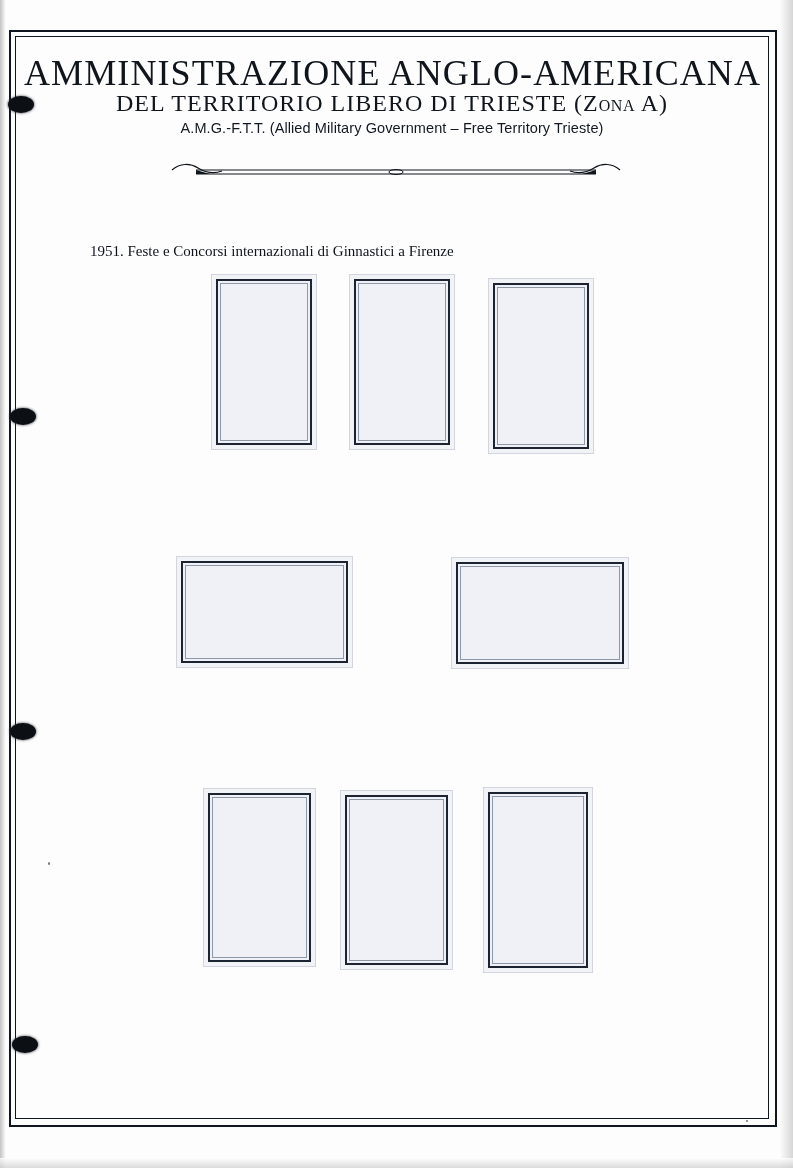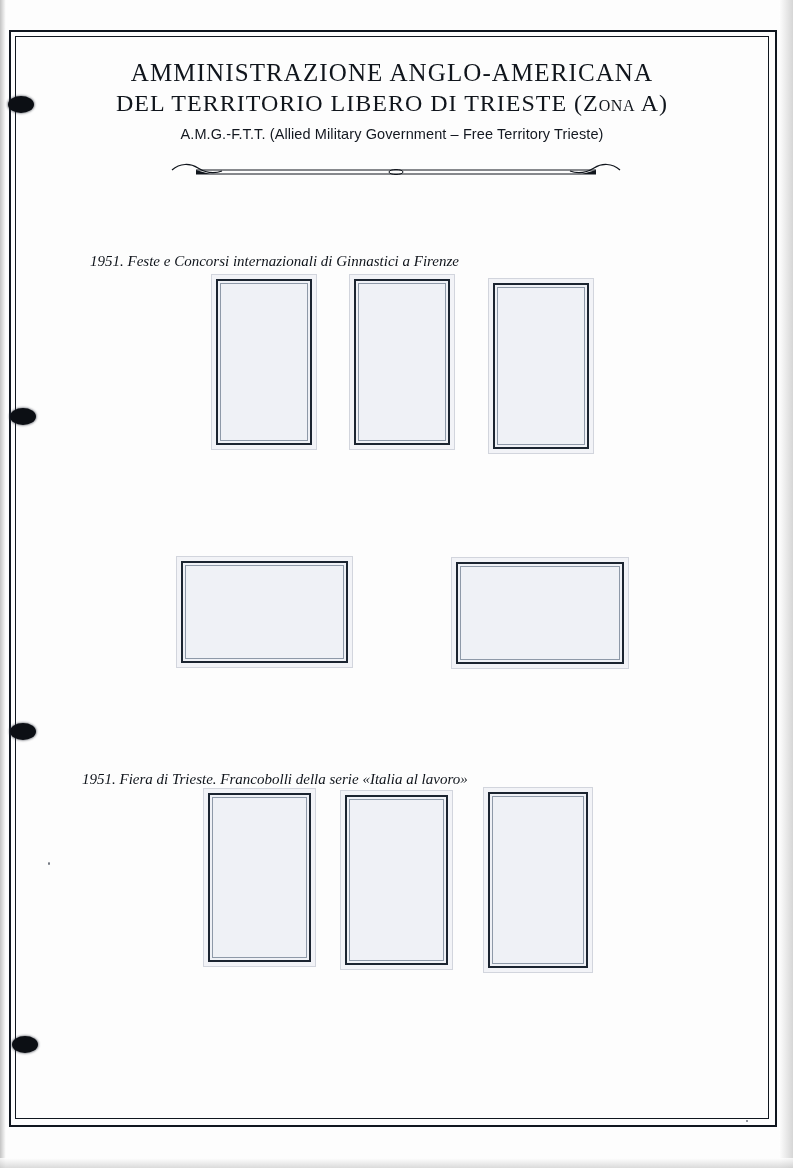--- a/index.html
+++ b/index.html
@@ -75,21 +75,21 @@
 
   
   .heading {
     position: absolute;
     left: 24px; top: 58px;
     width: 736px;
     text-align: center;
   }
   .title-line1 {
     font-family: "Liberation Serif", serif;
-    font-size: 25px;
+    font-size: 36px;
     letter-spacing: 1.1px;
     color: #10151c;
     line-height: 30px;
     white-space: nowrap;
   }
   .title-line2 {
     font-family: "Liberation Serif", serif;
     font-size: 24px;
     letter-spacing: 1px;
     color: #10151c;
@@ -98,41 +98,39 @@
     white-space: nowrap;
   }
   .title-line2 .small-caps {
     font-size: 16px;
     letter-spacing: .5px;
   }
   .subtitle {
     font-family: "Liberation Sans", sans-serif;
     font-size: 14.5px;
     color: #131820;
-    margin-top: 7px;
+    margin-top: 1px;
     letter-spacing: .1px;
     white-space: nowrap;
   }
 
   
   .ornament {
     position: absolute;
     left: 170px; top: 160px;
     width: 452px; height: 24px;
   }
 
   
   .caption {
     position: absolute;
     font-family: "Liberation Serif", serif;
-    font-style: italic;
     font-size: 15px;
     color: #0f141b;
     white-space: nowrap;
-    margin-top: 10px;
   }
   .caption.c1 { left: 90px;  top: 243px; }
   .caption.c2 { left: 84px;  top: 525px; }
   .caption.c3 { left: 82px;  top: 761px; }
 
   
   .mount {
     position: absolute;
     background: #f2f3f7;
     box-shadow: 0 0 0 1px rgba(175,180,195,.55);
@@ -221,21 +219,20 @@
       <div class="inner-border"></div>
     </div>
 
   <div class="mount r2s1">
       <div class="inner-border"></div>
     </div>
   <div class="mount r2s2">
       <div class="inner-border"></div>
     </div>
 
-  <div class="caption c3">1951. Fiera di Trieste. Francobolli della serie «Italia al lavoro»</div>
   <div class="mount r3s1">
       <div class="inner-border"></div>
     </div>
   <div class="mount r3s2">
       <div class="inner-border"></div>
     </div>
   <div class="mount r3s3">
       <div class="inner-border"></div>
     </div>
 

